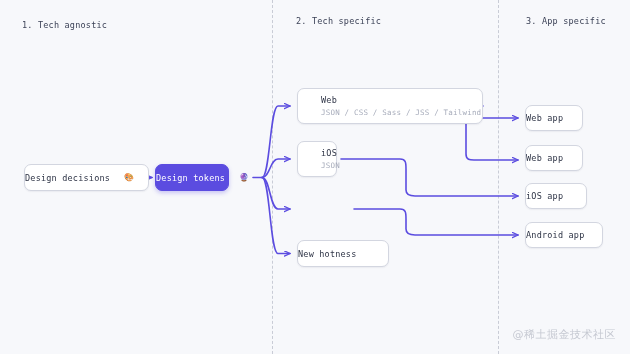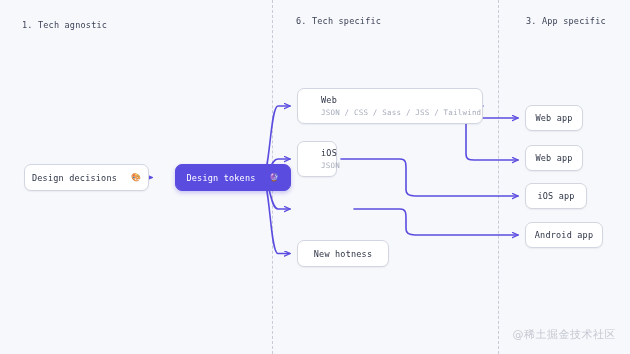--- a/index.html
+++ b/index.html
@@ -60,37 +60,36 @@
   .node .sub {
     font-size: 7.5px;
     color: #a6abba;
     letter-spacing: 0.2px;
     margin-top: 3px;
     white-space: nowrap;
   }
 
   
   .node.centered {
-    align-items: center;
+    align-items: flex-start;
     justify-content: center;
   }
   .node.padded {
     padding-left: 23px;
   }
 
   
   #node-design-decisions {
     left: 24px;  top: 164px;  width: 125px; height: 27px;
   }
   #node-design-tokens {
-    left: 155px; top: 164px;  width: 116px;  height: 27px;
+    left: 155px; top: 164px;  width: 74px;  height: 27px;
     background: #5b4ce0;
     border-color: #5b4ce0;
     box-shadow: 0 2px 4px rgba(91,76,224,0.30);
-    margin-left: 20px;
   }
   #node-design-tokens .title { color: #ffffff; }
 
   #node-web     { left: 297px; top: 88px;  width: 186px; height: 36px; }
   #node-ios     { left: 297px; top: 141px; width: 40px;  height: 36px; }
   #node-android { left: 297px; top: 191px; width: 57px;  height: 36px; }
   #node-new-hotness { left: 297px; top: 240px; width: 92px; height: 27px; }
 
   #node-web-app-1  { left: 525px; top: 105px; width: 58px; height: 26px; }
   #node-web-app-2  { left: 525px; top: 145px; width: 58px; height: 26px; }
@@ -130,21 +129,21 @@
 </style>
 </head>
 <body>
 
 <div id="canvas">
 
   <div class="divider" id="divider-1"></div>
   <div class="divider" id="divider-2"></div>
 
   <div class="col-title" id="col-title-1">1. Tech agnostic</div>
-  <div class="col-title" id="col-title-2">6. Tech specific</div>
+  <div class="col-title" id="col-title-2">2. Tech specific</div>
   <div class="col-title" id="col-title-3">3. App specific</div>
 
   <svg id="connectors" viewBox="0 0 630 354">
     <defs>
       <marker id="arrow" markerWidth="7" markerHeight="7" refX="6.2" refY="3" orient="auto" markerUnits="userSpaceOnUse">
         <path d="M0.5,0.4 L6.4,3 L0.5,5.6" fill="none" stroke="#5b4ce0" stroke-width="1.3" stroke-linecap="round" stroke-linejoin="round"></path>
       </marker>
     </defs>
     <g fill="none" stroke="#5b4ce0" stroke-width="1.6" stroke-linecap="round" stroke-linejoin="round">
 

